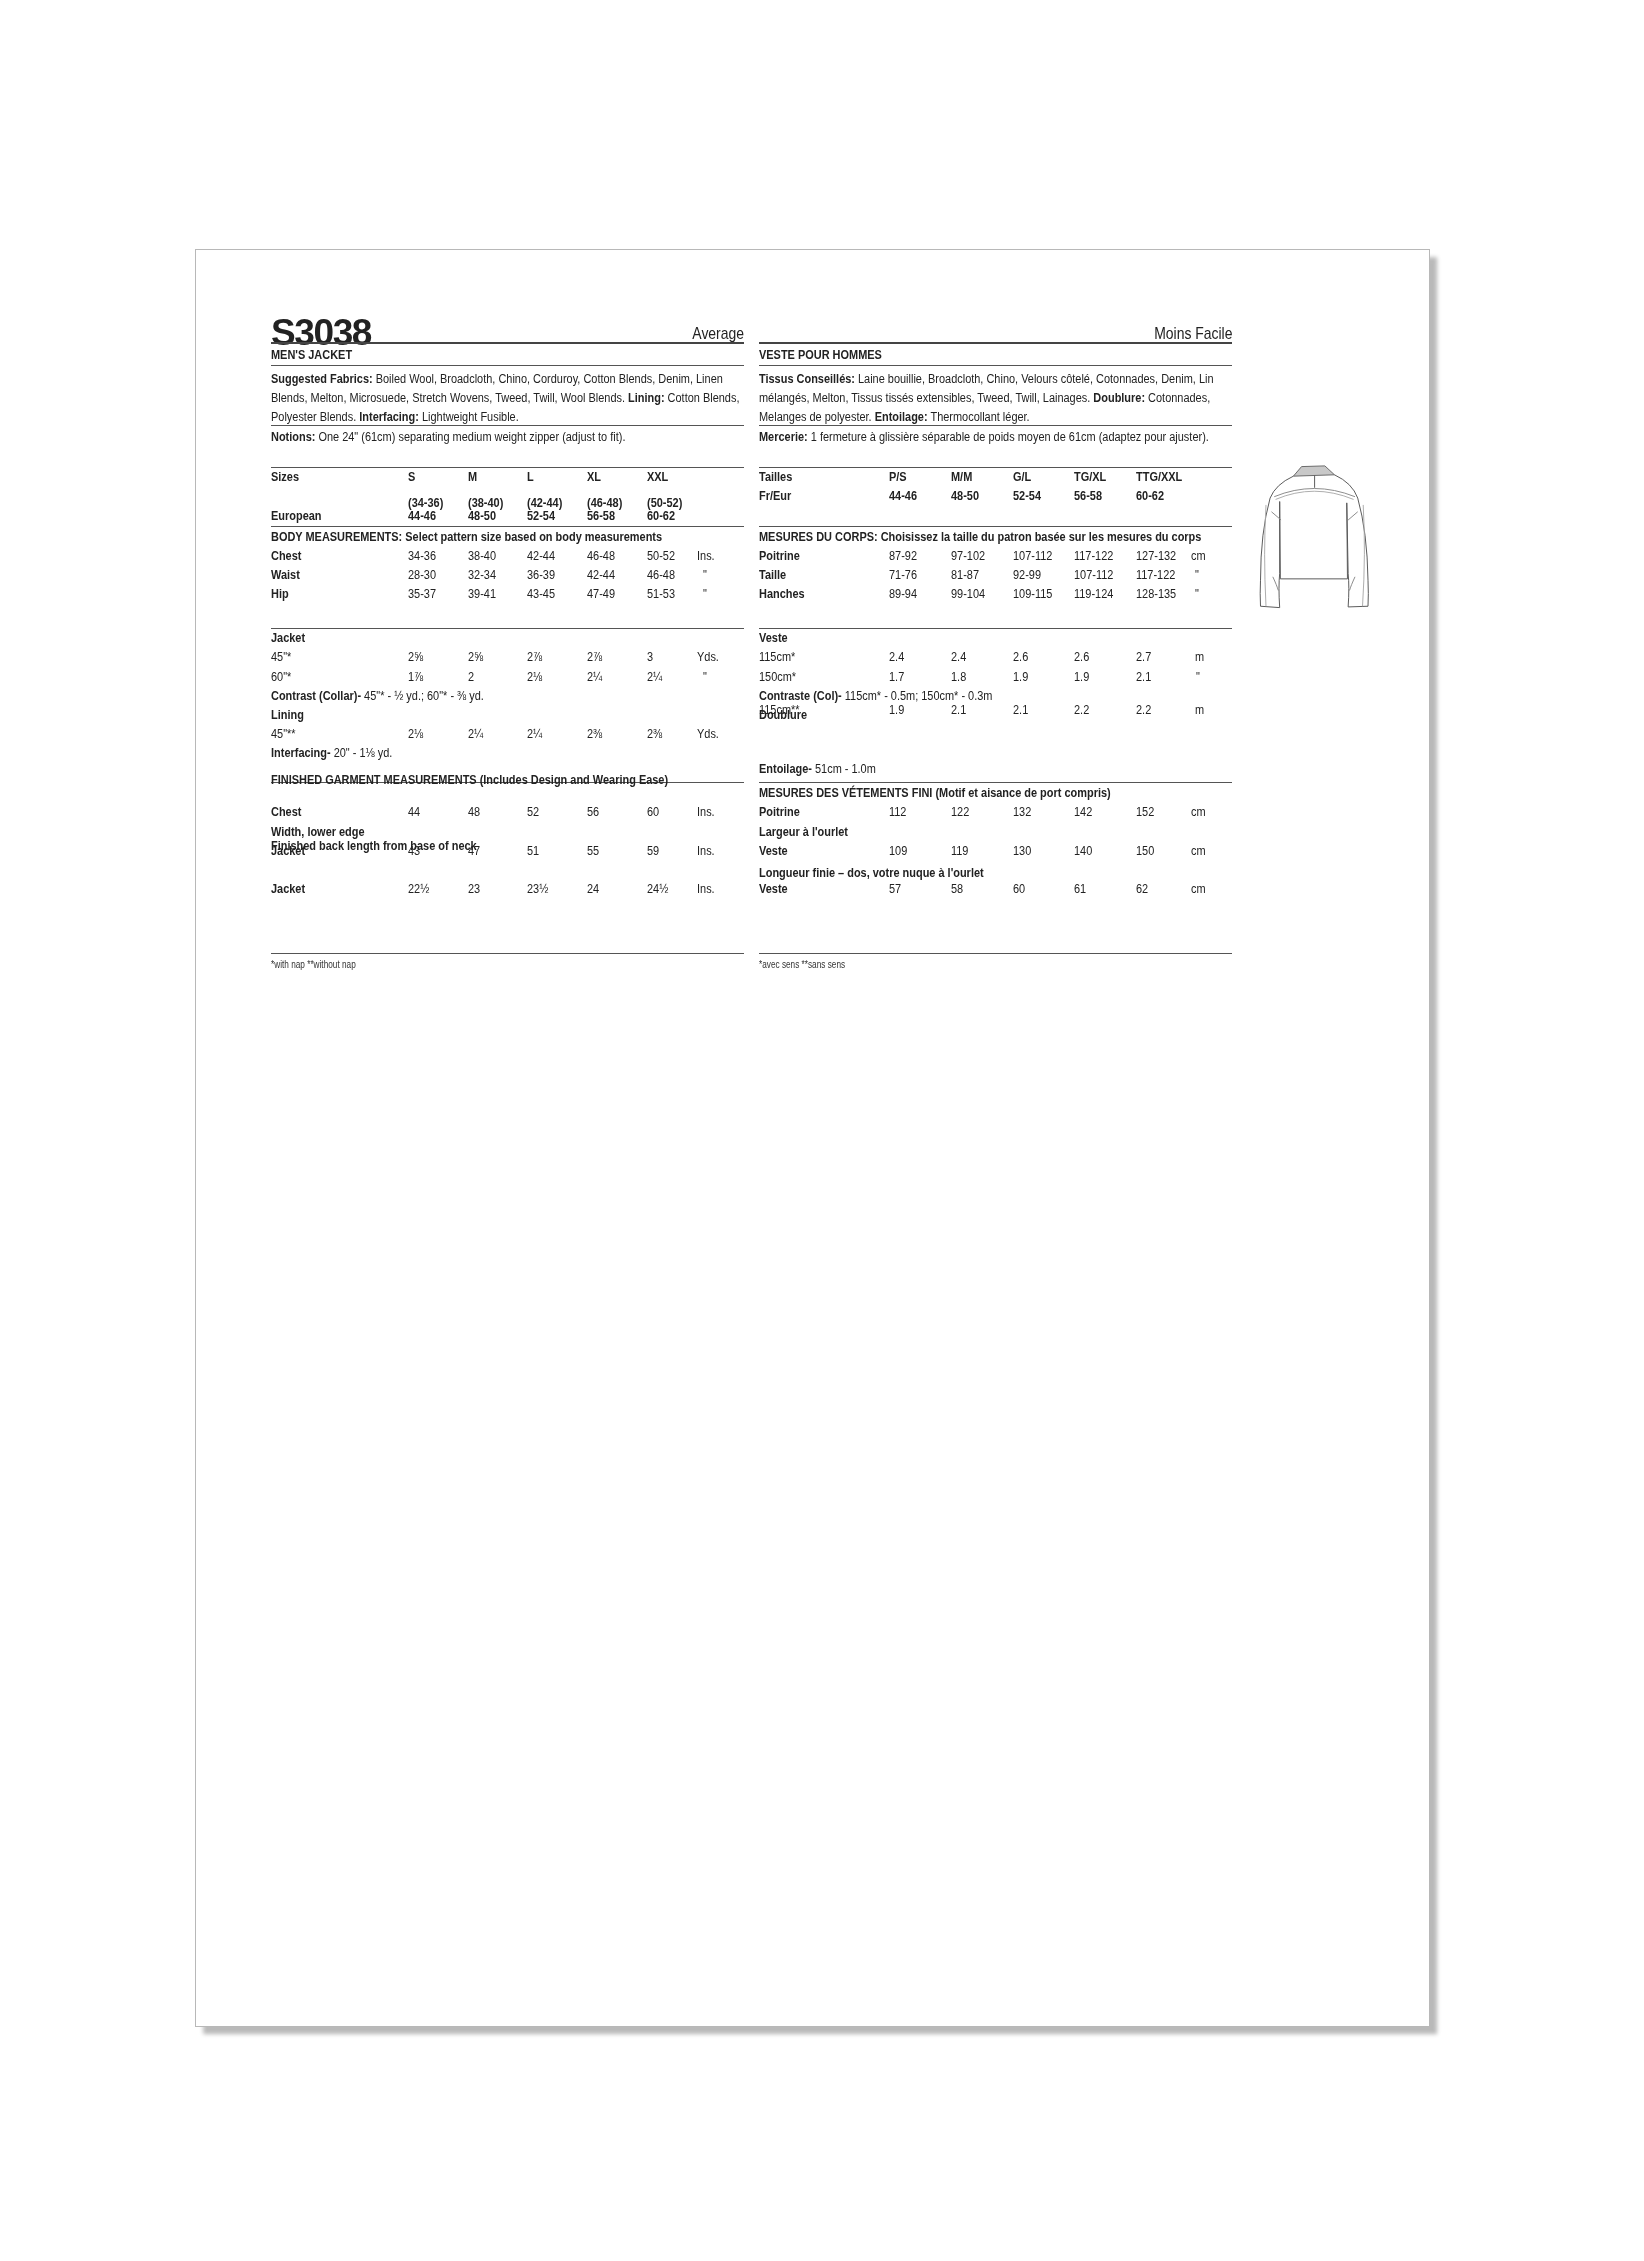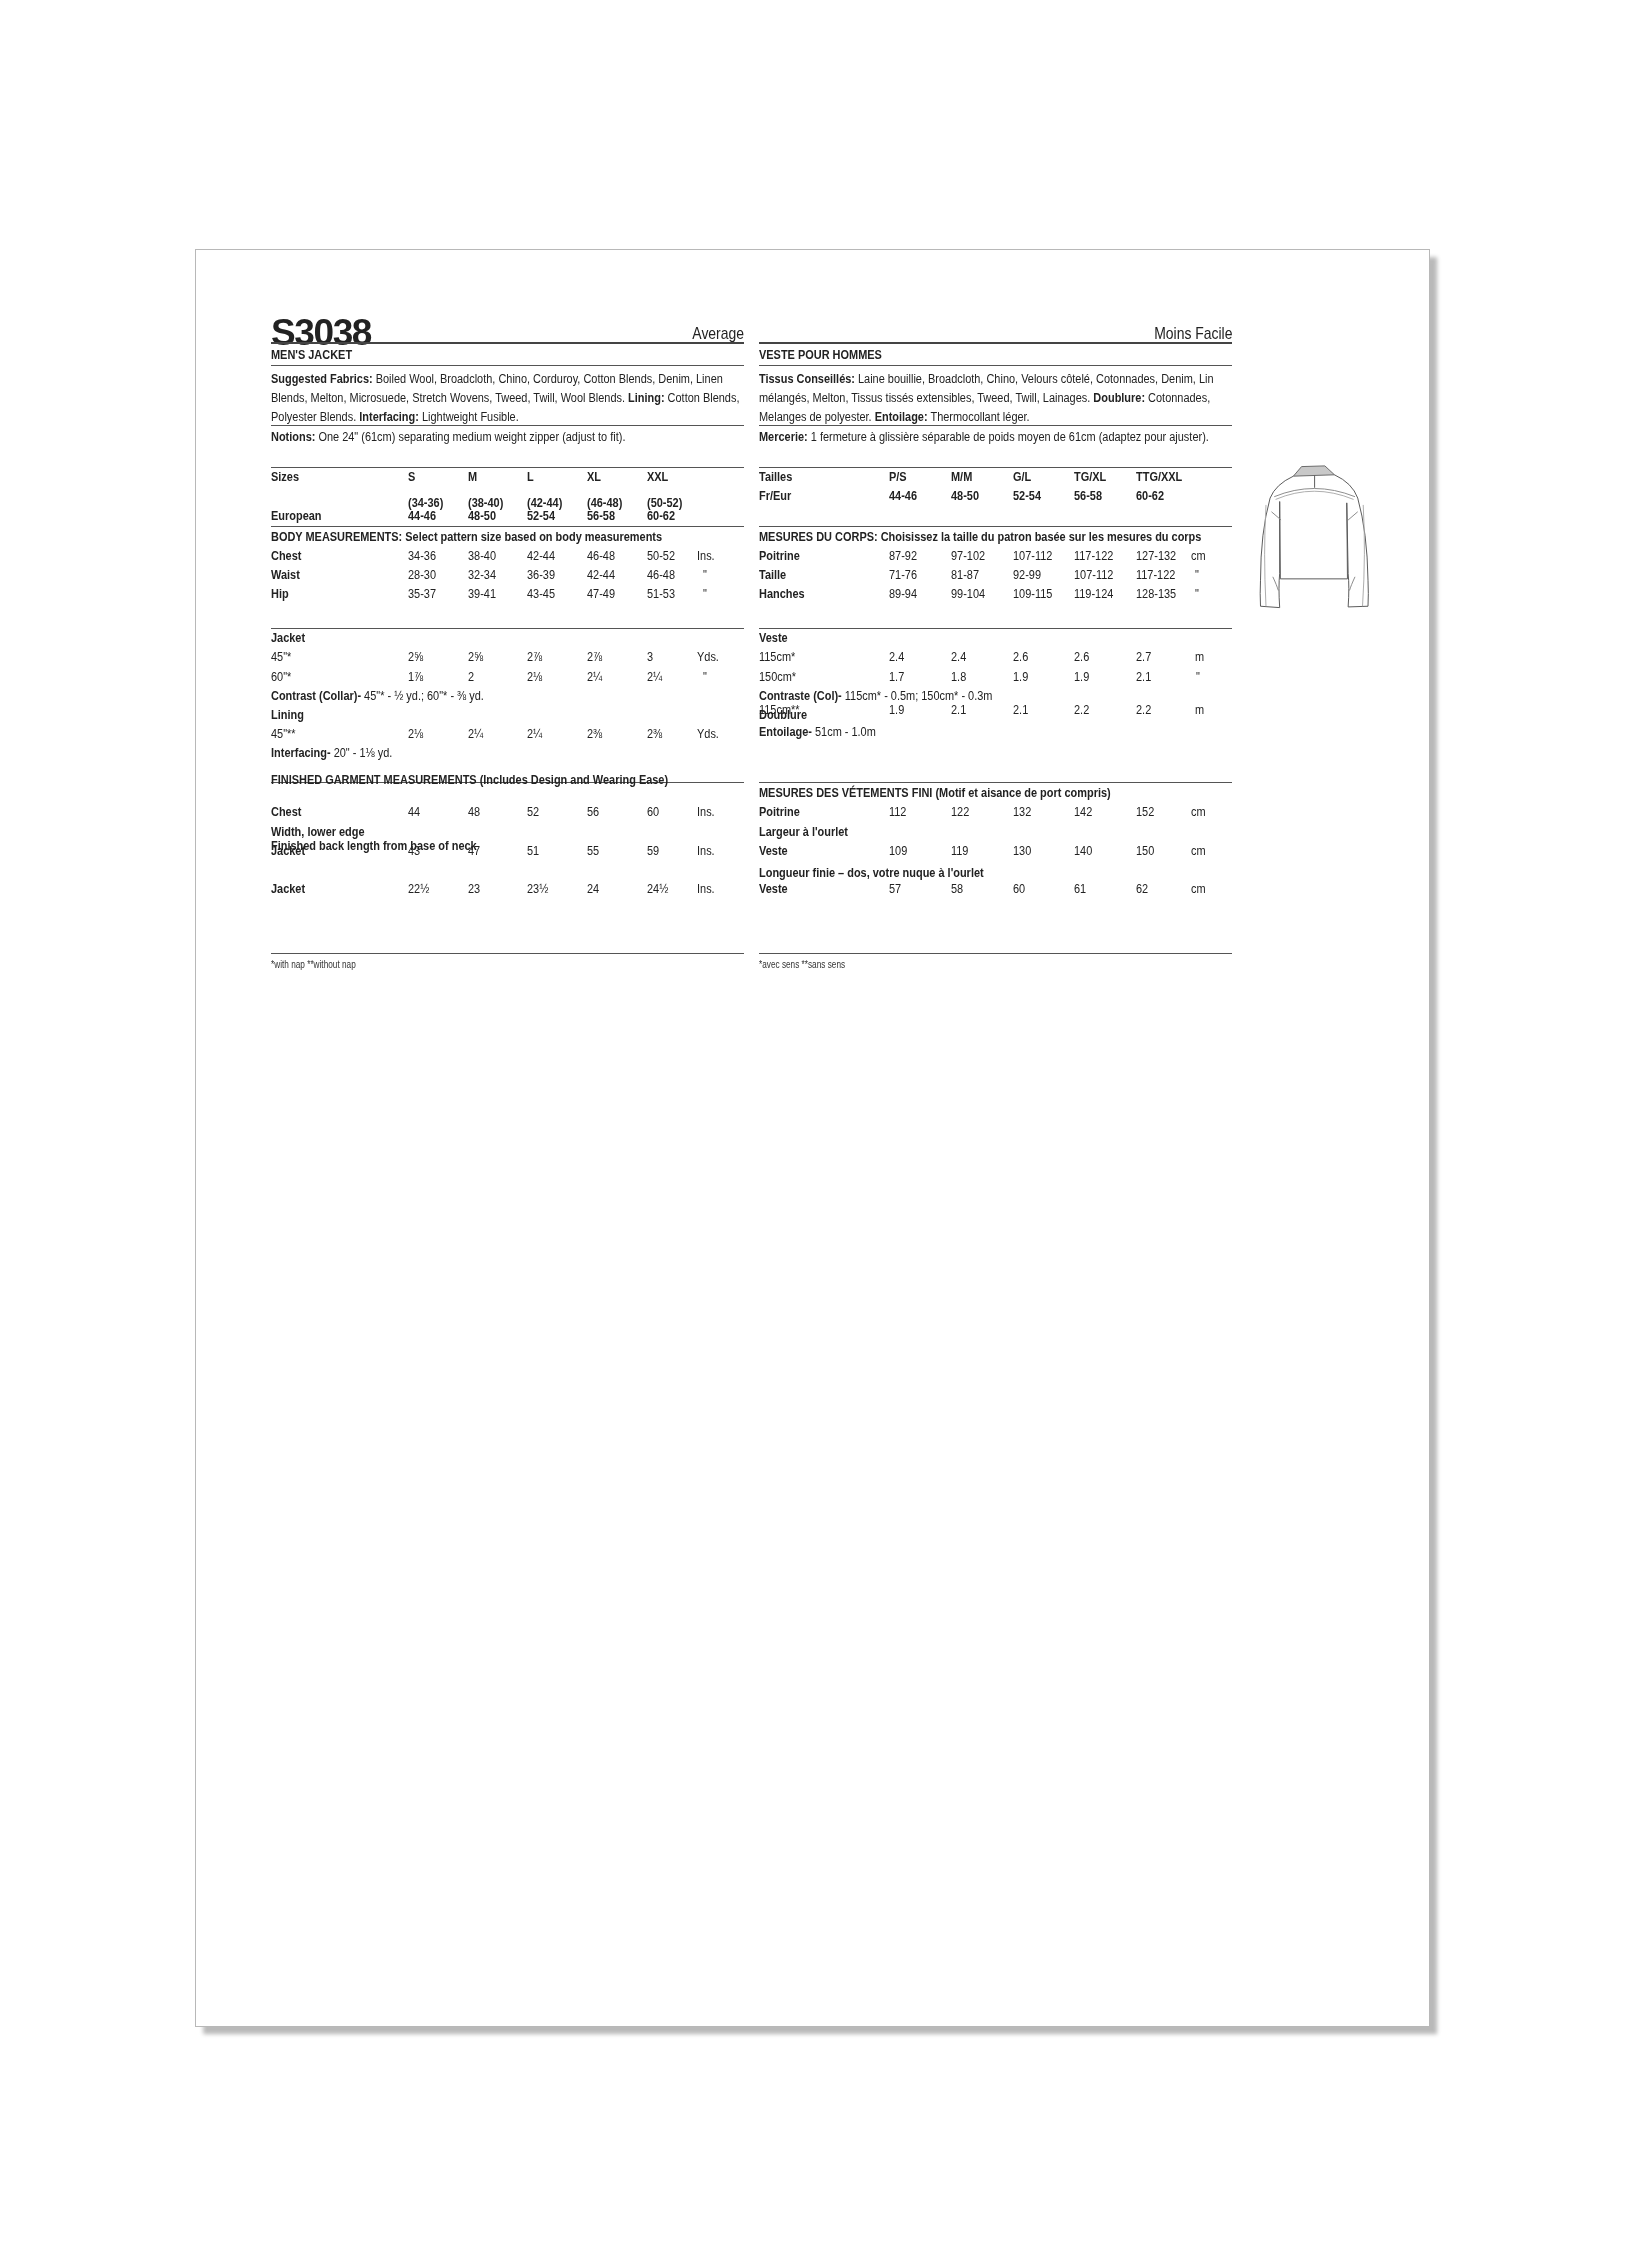--- a/index.html
+++ b/index.html
@@ -303,21 +303,21 @@
     </div>
     <div class="row" style="top:452px">
       <span style="left:0">115cm**</span>
       <span style="left:130px">1.9</span>
       <span style="left:192px">2.1</span>
       <span style="left:254px">2.1</span>
       <span style="left:315px">2.2</span>
       <span style="left:377px">2.2</span>
       <span style="left:436px">m</span>
     </div>
-    <div class="row" style="top:474px">
+    <div class="row" style="top:511px">
       <span style="left:0"><b style="font-weight:bold">Entoilage-</b><span style="position:static;transform:none"> 51cm - 1.0m</span></span>
     </div>
     <div class="rule thin" style="top:532px"></div>
 
     <div class="row" style="top:535px">
       <span class="b" style="left:0"><span style="position:static;transform:none">MESURES DES VÉTEMENTS FINI</span> <span style="position:static;transform:none">(Motif et aisance de port compris)</span></span>
     </div>
     <div class="row" style="top:554px">
       <span class="b" style="left:0">Poitrine</span>
       <span style="left:130px">112</span>

